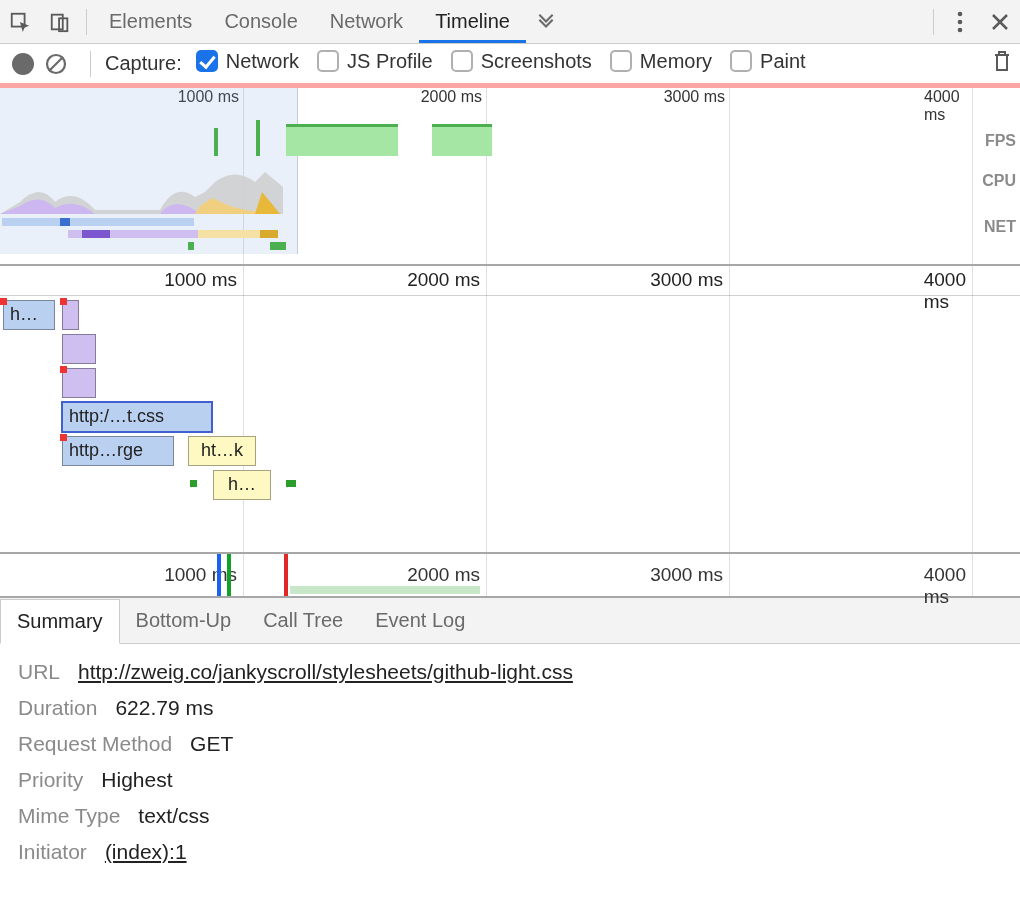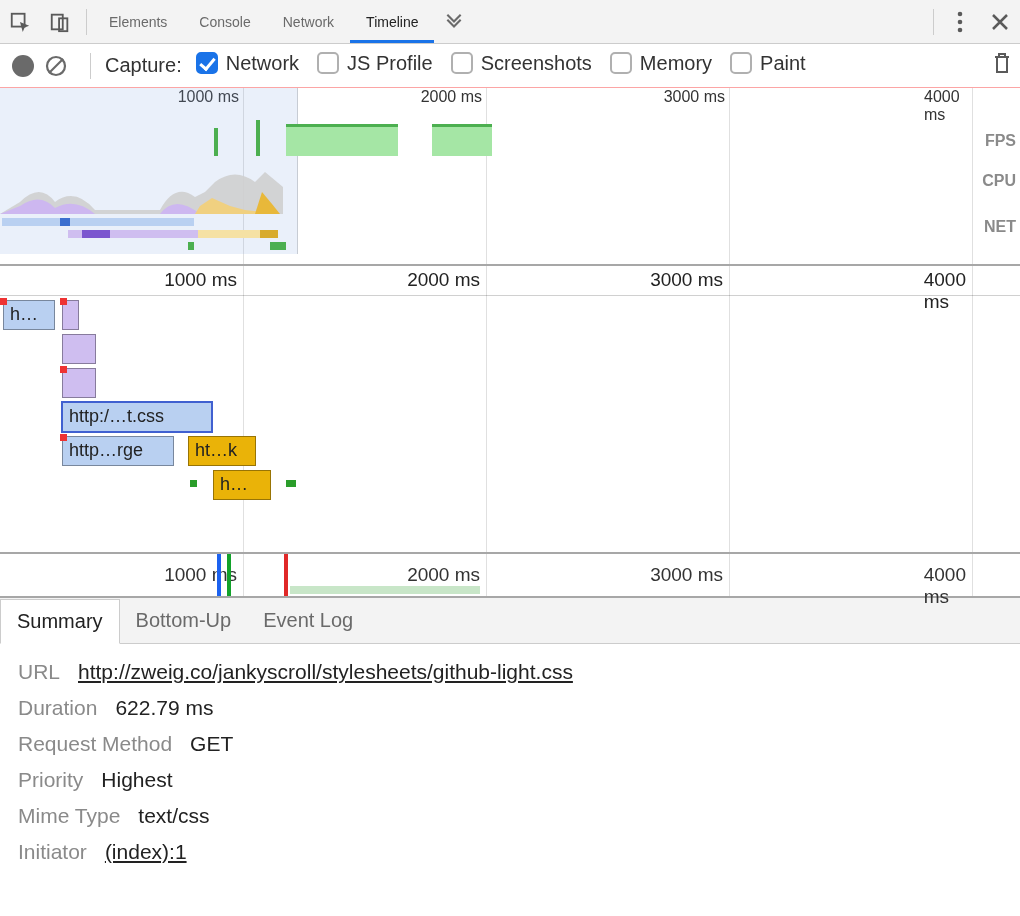--- a/index.html
+++ b/index.html
@@ -2,26 +2,26 @@
 <html><head>
 <meta charset="utf-8">
 <style>
   * { box-sizing: border-box; }
   html, body { margin: 0; padding: 0; width: 1020px; height: 916px; font-family: "Helvetica Neue", Arial, sans-serif; background: #fff; color: #222; }
   
   .top-toolbar { display: flex; align-items: center; height: 44px; background: #f3f3f3; border-bottom: 1px solid #ccc; }
   .top-toolbar .icon-btn { width: 40px; height: 44px; display: flex; align-items: center; justify-content: center; color: #5a5a5a; cursor: pointer; }
   .top-toolbar .divider { width: 1px; height: 26px; background: #ccc; margin: 0 6px; }
   .tabs { display: flex; align-items: center; height: 100%; }
-  .tab { padding: 0 16px; font-size: 14px; color: #6a6a6a; height: 100%; display: flex; align-items: center; cursor: pointer; }
+  .tab { padding: 0 16px; font-size: 20px; color: #6a6a6a; height: 100%; display: flex; align-items: center; cursor: pointer; }
   .tab.active { color: #222; border-bottom: 3px solid #1a73e8; padding-top: 3px; }
   .spacer { flex: 1; }
   .chevmore { font-size: 22px; color: #6a6a6a; padding: 0 10px; cursor: pointer; }
   
-  .capture-bar { display: flex; align-items: center; height: 44px; border-bottom: 1px solid #fca5a5; padding: 0 10px; font-size: 20px; color: #333; }
+  .capture-bar { display: flex; align-items: center; height: 44px; border-bottom: 5px solid #fca5a5; padding: 0 10px; font-size: 20px; color: #333; }
   .capture-bar .rec-dot { width: 22px; height: 22px; border-radius: 50%; background: #6a6a6a; margin: 0 10px 0 2px; }
   .capture-bar .clear-icon { color: #6a6a6a; margin-right: 8px; display:flex;}
   .capture-bar .divider { width: 1px; height: 26px; background: #ccc; margin: 0 14px; }
   .cap-item { display: inline-flex; align-items: center; margin-right: 18px; cursor: pointer; }
   .cap-item .chk { width: 22px; height: 22px; border: 2px solid #b0b0b0; border-radius: 5px; background: #fff; display: inline-block; margin-right: 8px; position: relative; }
   .cap-item.checked .chk { background: #1a73e8; border-color: #1a73e8; }
   .cap-item.checked .chk::after { content: ""; position: absolute; left: 5px; top: 1px; width: 6px; height: 12px; border: solid #fff; border-width: 0 3px 3px 0; transform: rotate(40deg); }
   
   .overview { position: relative; height: 178px; border-bottom: 2px solid #a7a7a7; overflow: hidden; }
   .ruler { position: relative; height: 26px; font-size: 16px; color: #333; }
@@ -34,21 +34,21 @@
   .lane { position: absolute; left:0; right:50px; }
   
   .flame { position: relative; height: 288px; border-bottom: 2px solid #a7a7a7; overflow: hidden; }
   .flame .ruler2 { position: relative; height: 30px; border-bottom: 1px solid #d0d0d0; font-size: 19px; color: #222; }
   .flame .ruler2 .tick { position: absolute; top: 3px; transform: translateX(-100%); padding-right: 6px; }
   .flame .ruler2 .line { position: absolute; top: 0; bottom: -260px; width: 1px; background: rgba(0,0,0,0.12); }
   .bars { position: relative; }
   .bar { position: absolute; height: 30px; font-size: 18px; color: #222; padding: 3px 6px; overflow: hidden; white-space: nowrap; border: 1px solid rgba(0,0,0,0.35); }
   .blue { background: #b9d0f1; }
   .purple { background: #cfbef0; }
-  .yellow { background: #eab308; }
+  .yellow { background: #fef9c3; text-align: center; }
   .blue.sel { outline: 2px solid #4060d0; outline-offset: -1px; }
   .dot { position:absolute; width:7px; height:7px; background:#e33; }
   .botdot { position:absolute; width:7px; height:7px; background:#2a9d2a; }
   
   .marker-ruler { position: relative; height: 44px; border-bottom: 2px solid #a7a7a7; font-size: 19px; color: #333; }
   .marker-ruler .tick { position: absolute; top: 10px; transform: translateX(-100%); padding-right: 6px; }
   .marker-ruler .line { position: absolute; top: 0; bottom: 0; width: 1px; background: rgba(0,0,0,0.12); }
   .vm { position:absolute; top:0; bottom:0; width:4px; }
   .tiny { position:absolute; bottom:2px; height:8px; background:#c8e6c8; }
   
@@ -234,20 +234,21 @@
       <div class="vm" style="left: 217px; background: rgb(28, 98, 240);"></div>
       <div class="vm" style="left: 227px; background: rgb(18, 162, 42);"></div>
       <div class="vm" style="left: 284px; background: rgb(224, 40, 40);"></div>
     </div>
   <div class="tiny" style="left:290px; width:190px;"></div>
 </div>
 
 <div class="details-tabs">
   <div class="dtab active">Summary</div>
   <div class="dtab">Bottom-Up</div>
+  <div class="dtab">Call Tree</div>
   <div class="dtab">Event Log</div>
 </div>
 
 <div class="summary">
   <div class="row">
       <span class="k">URL</span>
       <span class="v link">http://zweig.co/jankyscroll/stylesheets/github-light.css</span>
     </div>
   <div class="row">
       <span class="k">Duration</span>

